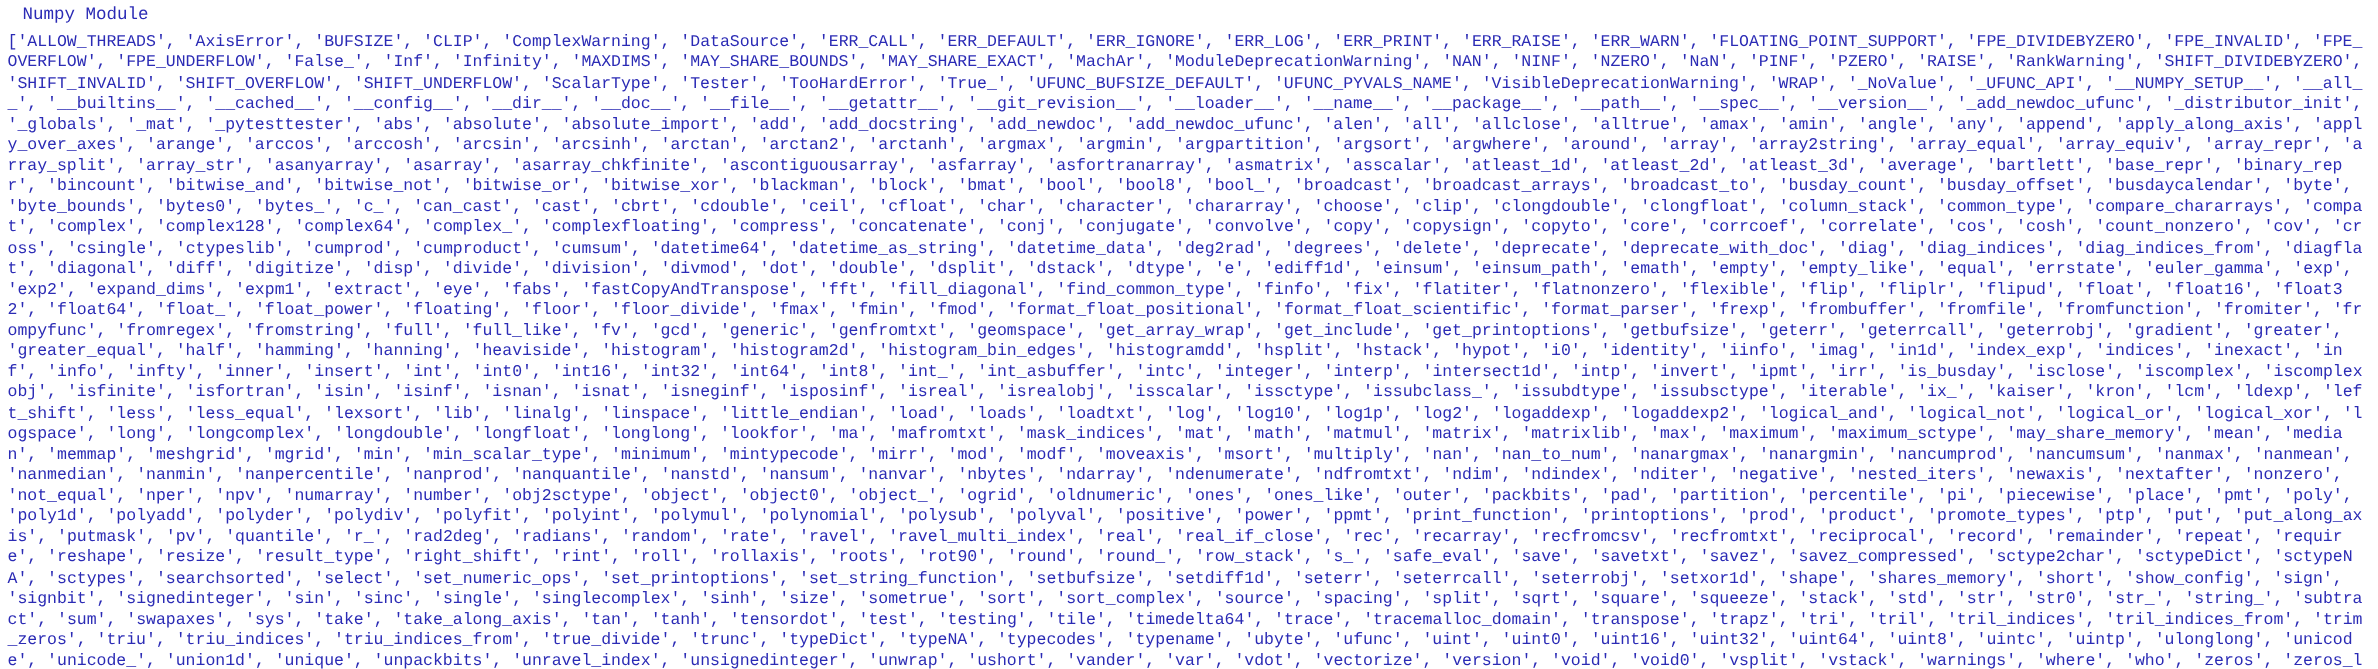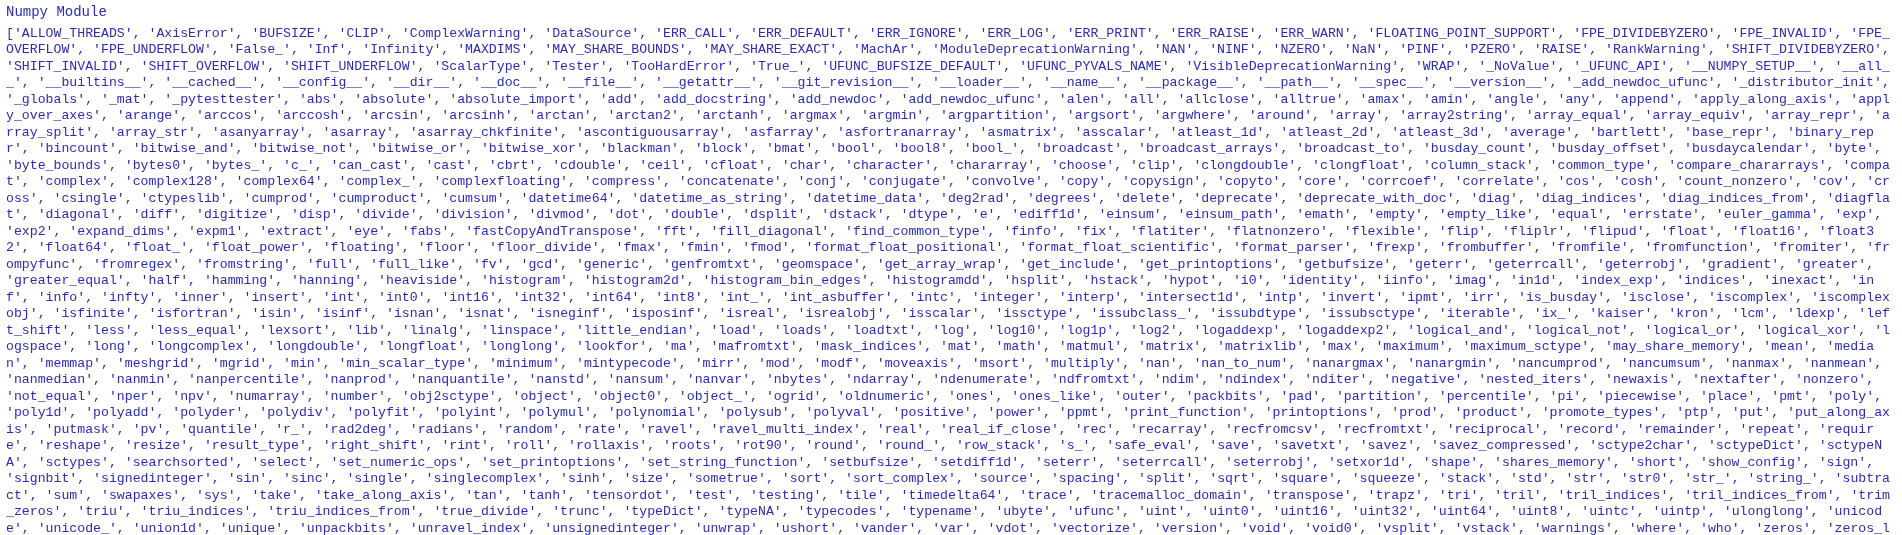--- a/index.html
+++ b/index.html
@@ -1,18 +1,18 @@
 <!DOCTYPE html>
 <html><head>
 <meta charset="utf-8">
 <style>
   * { margin: 0; padding: 0; box-sizing: border-box; }
   html, body { width: 1902px; background: #fff; font-family: "Consolas", "Courier New", monospace; font-size: 13.2px; line-height: 1.25; color: #2b2bb5; }
   body { padding: 4px 6px 10px 6px; }
-  .heading { font-size: 14px; margin-bottom: 4px; }
+  .heading { font-size: 14px; margin-bottom: 4px; margin-left: 12px; }
   .dir-list { font-size: 13.2px; word-break: break-all; white-space: normal; }
   .q { color: #2b2bb5; }
   .att { color: #2b2bb5; }
   .sep { color: #2b2bb5; }
 </style>
 </head>
 <body>
 
 <div class="heading">Numpy Module</div>
 <div class="dir-list" id="dir-list"><span class="sep">[</span><span class="q">'</span><span class="att">ALLOW_THREADS</span><span class="q">'</span><span class="sep">, </span><span class="q">'</span><span class="att">AxisError</span><span class="q">'</span><span class="sep">, </span><span class="q">'</span><span class="att">BUFSIZE</span><span class="q">'</span><span class="sep">, </span><span class="q">'</span><span class="att">CLIP</span><span class="q">'</span><span class="sep">, </span><span class="q">'</span><span class="att">ComplexWarning</span><span class="q">'</span><span class="sep">, </span><span class="q">'</span><span class="att">DataSource</span><span class="q">'</span><span class="sep">, </span><span class="q">'</span><span class="att">ERR_CALL</span><span class="q">'</span><span class="sep">, </span><span class="q">'</span><span class="att">ERR_DEFAULT</span><span class="q">'</span><span class="sep">, </span><span class="q">'</span><span class="att">ERR_IGNORE</span><span class="q">'</span><span class="sep">, </span><span class="q">'</span><span class="att">ERR_LOG</span><span class="q">'</span><span class="sep">, </span><span class="q">'</span><span class="att">ERR_PRINT</span><span class="q">'</span><span class="sep">, </span><span class="q">'</span><span class="att">ERR_RAISE</span><span class="q">'</span><span class="sep">, </span><span class="q">'</span><span class="att">ERR_WARN</span><span class="q">'</span><span class="sep">, </span><span class="q">'</span><span class="att">FLOATING_POINT_SUPPORT</span><span class="q">'</span><span class="sep">, </span><span class="q">'</span><span class="att">FPE_DIVIDEBYZERO</span><span class="q">'</span><span class="sep">, </span><span class="q">'</span><span class="att">FPE_INVALID</span><span class="q">'</span><span class="sep">, </span><span class="q">'</span><span class="att">FPE_OVERFLOW</span><span class="q">'</span><span class="sep">, </span><span class="q">'</span><span class="att">FPE_UNDERFLOW</span><span class="q">'</span><span class="sep">, </span><span class="q">'</span><span class="att">False_</span><span class="q">'</span><span class="sep">, </span><span class="q">'</span><span class="att">Inf</span><span class="q">'</span><span class="sep">, </span><span class="q">'</span><span class="att">Infinity</span><span class="q">'</span><span class="sep">, </span><span class="q">'</span><span class="att">MAXDIMS</span><span class="q">'</span><span class="sep">, </span><span class="q">'</span><span class="att">MAY_SHARE_BOUNDS</span><span class="q">'</span><span class="sep">, </span><span class="q">'</span><span class="att">MAY_SHARE_EXACT</span><span class="q">'</span><span class="sep">, </span><span class="q">'</span><span class="att">MachAr</span><span class="q">'</span><span class="sep">, </span><span class="q">'</span><span class="att">ModuleDeprecationWarning</span><span class="q">'</span><span class="sep">, </span><span class="q">'</span><span class="att">NAN</span><span class="q">'</span><span class="sep">, </span><span class="q">'</span><span class="att">NINF</span><span class="q">'</span><span class="sep">, </span><span class="q">'</span><span class="att">NZERO</span><span class="q">'</span><span class="sep">, </span><span class="q">'</span><span class="att">NaN</span><span class="q">'</span><span class="sep">, </span><span class="q">'</span><span class="att">PINF</span><span class="q">'</span><span class="sep">, </span><span class="q">'</span><span class="att">PZERO</span><span class="q">'</span><span class="sep">, </span><span class="q">'</span><span class="att">RAISE</span><span class="q">'</span><span class="sep">, </span><span class="q">'</span><span class="att">RankWarning</span><span class="q">'</span><span class="sep">, </span><span class="q">'</span><span class="att">SHIFT_DIVIDEBYZERO</span><span class="q">'</span><span class="sep">, </span><span class="q">'</span><span class="att">SHIFT_INVALID</span><span class="q">'</span><span class="sep">, </span><span class="q">'</span><span class="att">SHIFT_OVERFLOW</span><span class="q">'</span><span class="sep">, </span><span class="q">'</span><span class="att">SHIFT_UNDERFLOW</span><span class="q">'</span><span class="sep">, </span><span class="q">'</span><span class="att">ScalarType</span><span class="q">'</span><span class="sep">, </span><span class="q">'</span><span class="att">Tester</span><span class="q">'</span><span class="sep">, </span><span class="q">'</span><span class="att">TooHardError</span><span class="q">'</span><span class="sep">, </span><span class="q">'</span><span class="att">True_</span><span class="q">'</span><span class="sep">, </span><span class="q">'</span><span class="att">UFUNC_BUFSIZE_DEFAULT</span><span class="q">'</span><span class="sep">, </span><span class="q">'</span><span class="att">UFUNC_PYVALS_NAME</span><span class="q">'</span><span class="sep">, </span><span class="q">'</span><span class="att">VisibleDeprecationWarning</span><span class="q">'</span><span class="sep">, </span><span class="q">'</span><span class="att">WRAP</span><span class="q">'</span><span class="sep">, </span><span class="q">'</span><span class="att">_NoValue</span><span class="q">'</span><span class="sep">, </span><span class="q">'</span><span class="att">_UFUNC_API</span><span class="q">'</span><span class="sep">, </span><span class="q">'</span><span class="att">__NUMPY_SETUP__</span><span class="q">'</span><span class="sep">, </span><span class="q">'</span><span class="att">__all__</span><span class="q">'</span><span class="sep">, </span><span class="q">'</span><span class="att">__builtins__</span><span class="q">'</span><span class="sep">, </span><span class="q">'</span><span class="att">__cached__</span><span class="q">'</span><span class="sep">, </span><span class="q">'</span><span class="att">__config__</span><span class="q">'</span><span class="sep">, </span><span class="q">'</span><span class="att">__dir__</span><span class="q">'</span><span class="sep">, </span><span class="q">'</span><span class="att">__doc__</span><span class="q">'</span><span class="sep">, </span><span class="q">'</span><span class="att">__file__</span><span class="q">'</span><span class="sep">, </span><span class="q">'</span><span class="att">__getattr__</span><span class="q">'</span><span class="sep">, </span><span class="q">'</span><span class="att">__git_revision__</span><span class="q">'</span><span class="sep">, </span><span class="q">'</span><span class="att">__loader__</span><span class="q">'</span><span class="sep">, </span><span class="q">'</span><span class="att">__name__</span><span class="q">'</span><span class="sep">, </span><span class="q">'</span><span class="att">__package__</span><span class="q">'</span><span class="sep">, </span><span class="q">'</span><span class="att">__path__</span><span class="q">'</span><span class="sep">, </span><span class="q">'</span><span class="att">__spec__</span><span class="q">'</span><span class="sep">, </span><span class="q">'</span><span class="att">__version__</span><span class="q">'</span><span class="sep">, </span><span class="q">'</span><span class="att">_add_newdoc_ufunc</span><span class="q">'</span><span class="sep">, </span><span class="q">'</span><span class="att">_distributor_init</span><span class="q">'</span><span class="sep">, </span><span class="q">'</span><span class="att">_globals</span><span class="q">'</span><span class="sep">, </span><span class="q">'</span><span class="att">_mat</span><span class="q">'</span><span class="sep">, </span><span class="q">'</span><span class="att">_pytesttester</span><span class="q">'</span><span class="sep">, </span><span class="q">'</span><span class="att">abs</span><span class="q">'</span><span class="sep">, </span><span class="q">'</span><span class="att">absolute</span><span class="q">'</span><span class="sep">, </span><span class="q">'</span><span class="att">absolute_import</span><span class="q">'</span><span class="sep">, </span><span class="q">'</span><span class="att">add</span><span class="q">'</span><span class="sep">, </span><span class="q">'</span><span class="att">add_docstring</span><span class="q">'</span><span class="sep">, </span><span class="q">'</span><span class="att">add_newdoc</span><span class="q">'</span><span class="sep">, </span><span class="q">'</span><span class="att">add_newdoc_ufunc</span><span class="q">'</span><span class="sep">, </span><span class="q">'</span><span class="att">alen</span><span class="q">'</span><span class="sep">, </span><span class="q">'</span><span class="att">all</span><span class="q">'</span><span class="sep">, </span><span class="q">'</span><span class="att">allclose</span><span class="q">'</span><span class="sep">, </span><span class="q">'</span><span class="att">alltrue</span><span class="q">'</span><span class="sep">, </span><span class="q">'</span><span class="att">amax</span><span class="q">'</span><span class="sep">, </span><span class="q">'</span><span class="att">amin</span><span class="q">'</span><span class="sep">, </span><span class="q">'</span><span class="att">angle</span><span class="q">'</span><span class="sep">, </span><span class="q">'</span><span class="att">any</span><span class="q">'</span><span class="sep">, </span><span class="q">'</span><span class="att">append</span><span class="q">'</span><span class="sep">, </span><span class="q">'</span><span class="att">apply_along_axis</span><span class="q">'</span><span class="sep">, </span><span class="q">'</span><span class="att">apply_over_axes</span><span class="q">'</span><span class="sep">, </span><span class="q">'</span><span class="att">arange</span><span class="q">'</span><span class="sep">, </span><span class="q">'</span><span class="att">arccos</span><span class="q">'</span><span class="sep">, </span><span class="q">'</span><span class="att">arccosh</span><span class="q">'</span><span class="sep">, </span><span class="q">'</span><span class="att">arcsin</span><span class="q">'</span><span class="sep">, </span><span class="q">'</span><span class="att">arcsinh</span><span class="q">'</span><span class="sep">, </span><span class="q">'</span><span class="att">arctan</span><span class="q">'</span><span class="sep">, </span><span class="q">'</span><span class="att">arctan2</span><span class="q">'</span><span class="sep">, </span><span class="q">'</span><span class="att">arctanh</span><span class="q">'</span><span class="sep">, </span><span class="q">'</span><span class="att">argmax</span><span class="q">'</span><span class="sep">, </span><span class="q">'</span><span class="att">argmin</span><span class="q">'</span><span class="sep">, </span><span class="q">'</span><span class="att">argpartition</span><span class="q">'</span><span class="sep">, </span><span class="q">'</span><span class="att">argsort</span><span class="q">'</span><span class="sep">, </span><span class="q">'</span><span class="att">argwhere</span><span class="q">'</span><span class="sep">, </span><span class="q">'</span><span class="att">around</span><span class="q">'</span><span class="sep">, </span><span class="q">'</span><span class="att">array</span><span class="q">'</span><span class="sep">, </span><span class="q">'</span><span class="att">array2string</span><span class="q">'</span><span class="sep">, </span><span class="q">'</span><span class="att">array_equal</span><span class="q">'</span><span class="sep">, </span><span class="q">'</span><span class="att">array_equiv</span><span class="q">'</span><span class="sep">, </span><span class="q">'</span><span class="att">array_repr</span><span class="q">'</span><span class="sep">, </span><span class="q">'</span><span class="att">array_split</span><span class="q">'</span><span class="sep">, </span><span class="q">'</span><span class="att">array_str</span><span class="q">'</span><span class="sep">, </span><span class="q">'</span><span class="att">asanyarray</span><span class="q">'</span><span class="sep">, </span><span class="q">'</span><span class="att">asarray</span><span class="q">'</span><span class="sep">, </span><span class="q">'</span><span class="att">asarray_chkfinite</span><span class="q">'</span><span class="sep">, </span><span class="q">'</span><span class="att">ascontiguousarray</span><span class="q">'</span><span class="sep">, </span><span class="q">'</span><span class="att">asfarray</span><span class="q">'</span><span class="sep">, </span><span class="q">'</span><span class="att">asfortranarray</span><span class="q">'</span><span class="sep">, </span><span class="q">'</span><span class="att">asmatrix</span><span class="q">'</span><span class="sep">, </span><span class="q">'</span><span class="att">asscalar</span><span class="q">'</span><span class="sep">, </span><span class="q">'</span><span class="att">atleast_1d</span><span class="q">'</span><span class="sep">, </span><span class="q">'</span><span class="att">atleast_2d</span><span class="q">'</span><span class="sep">, </span><span class="q">'</span><span class="att">atleast_3d</span><span class="q">'</span><span class="sep">, </span><span class="q">'</span><span class="att">average</span><span class="q">'</span><span class="sep">, </span><span class="q">'</span><span class="att">bartlett</span><span class="q">'</span><span class="sep">, </span><span class="q">'</span><span class="att">base_repr</span><span class="q">'</span><span class="sep">, </span><span class="q">'</span><span class="att">binary_repr</span><span class="q">'</span><span class="sep">, </span><span class="q">'</span><span class="att">bincount</span><span class="q">'</span><span class="sep">, </span><span class="q">'</span><span class="att">bitwise_and</span><span class="q">'</span><span class="sep">, </span><span class="q">'</span><span class="att">bitwise_not</span><span class="q">'</span><span class="sep">, </span><span class="q">'</span><span class="att">bitwise_or</span><span class="q">'</span><span class="sep">, </span><span class="q">'</span><span class="att">bitwise_xor</span><span class="q">'</span><span class="sep">, </span><span class="q">'</span><span class="att">blackman</span><span class="q">'</span><span class="sep">, </span><span class="q">'</span><span class="att">block</span><span class="q">'</span><span class="sep">, </span><span class="q">'</span><span class="att">bmat</span><span class="q">'</span><span class="sep">, </span><span class="q">'</span><span class="att">bool</span><span class="q">'</span><span class="sep">, </span><span class="q">'</span><span class="att">bool8</span><span class="q">'</span><span class="sep">, </span><span class="q">'</span><span class="att">bool_</span><span class="q">'</span><span class="sep">, </span><span class="q">'</span><span class="att">broadcast</span><span class="q">'</span><span class="sep">, </span><span class="q">'</span><span class="att">broadcast_arrays</span><span class="q">'</span><span class="sep">, </span><span class="q">'</span><span class="att">broadcast_to</span><span class="q">'</span><span class="sep">, </span><span class="q">'</span><span class="att">busday_count</span><span class="q">'</span><span class="sep">, </span><span class="q">'</span><span class="att">busday_offset</span><span class="q">'</span><span class="sep">, </span><span class="q">'</span><span class="att">busdaycalendar</span><span class="q">'</span><span class="sep">, </span><span class="q">'</span><span class="att">byte</span><span class="q">'</span><span class="sep">, </span><span class="q">'</span><span class="att">byte_bounds</span><span class="q">'</span><span class="sep">, </span><span class="q">'</span><span class="att">bytes0</span><span class="q">'</span><span class="sep">, </span><span class="q">'</span><span class="att">bytes_</span><span class="q">'</span><span class="sep">, </span><span class="q">'</span><span class="att">c_</span><span class="q">'</span><span class="sep">, </span><span class="q">'</span><span class="att">can_cast</span><span class="q">'</span><span class="sep">, </span><span class="q">'</span><span class="att">cast</span><span class="q">'</span><span class="sep">, </span><span class="q">'</span><span class="att">cbrt</span><span class="q">'</span><span class="sep">, </span><span class="q">'</span><span class="att">cdouble</span><span class="q">'</span><span class="sep">, </span><span class="q">'</span><span class="att">ceil</span><span class="q">'</span><span class="sep">, </span><span class="q">'</span><span class="att">cfloat</span><span class="q">'</span><span class="sep">, </span><span class="q">'</span><span class="att">char</span><span class="q">'</span><span class="sep">, </span><span class="q">'</span><span class="att">character</span><span class="q">'</span><span class="sep">, </span><span class="q">'</span><span class="att">chararray</span><span class="q">'</span><span class="sep">, </span><span class="q">'</span><span class="att">choose</span><span class="q">'</span><span class="sep">, </span><span class="q">'</span><span class="att">clip</span><span class="q">'</span><span class="sep">, </span><span class="q">'</span><span class="att">clongdouble</span><span class="q">'</span><span class="sep">, </span><span class="q">'</span><span class="att">clongfloat</span><span class="q">'</span><span class="sep">, </span><span class="q">'</span><span class="att">column_stack</span><span class="q">'</span><span class="sep">, </span><span class="q">'</span><span class="att">common_type</span><span class="q">'</span><span class="sep">, </span><span class="q">'</span><span class="att">compare_chararrays</span><span class="q">'</span><span class="sep">, </span><span class="q">'</span><span class="att">compat</span><span class="q">'</span><span class="sep">, </span><span class="q">'</span><span class="att">complex</span><span class="q">'</span><span class="sep">, </span><span class="q">'</span><span class="att">complex128</span><span class="q">'</span><span class="sep">, </span><span class="q">'</span><span class="att">complex64</span><span class="q">'</span><span class="sep">, </span><span class="q">'</span><span class="att">complex_</span><span class="q">'</span><span class="sep">, </span><span class="q">'</span><span class="att">complexfloating</span><span class="q">'</span><span class="sep">, </span><span class="q">'</span><span class="att">compress</span><span class="q">'</span><span class="sep">, </span><span class="q">'</span><span class="att">concatenate</span><span class="q">'</span><span class="sep">, </span><span class="q">'</span><span class="att">conj</span><span class="q">'</span><span class="sep">, </span><span class="q">'</span><span class="att">conjugate</span><span class="q">'</span><span class="sep">, </span><span class="q">'</span><span class="att">convolve</span><span class="q">'</span><span class="sep">, </span><span class="q">'</span><span class="att">copy</span><span class="q">'</span><span class="sep">, </span><span class="q">'</span><span class="att">copysign</span><span class="q">'</span><span class="sep">, </span><span class="q">'</span><span class="att">copyto</span><span class="q">'</span><span class="sep">, </span><span class="q">'</span><span class="att">core</span><span class="q">'</span><span class="sep">, </span><span class="q">'</span><span class="att">corrcoef</span><span class="q">'</span><span class="sep">, </span><span class="q">'</span><span class="att">correlate</span><span class="q">'</span><span class="sep">, </span><span class="q">'</span><span class="att">cos</span><span class="q">'</span><span class="sep">, </span><span class="q">'</span><span class="att">cosh</span><span class="q">'</span><span class="sep">, </span><span class="q">'</span><span class="att">count_nonzero</span><span class="q">'</span><span class="sep">, </span><span class="q">'</span><span class="att">cov</span><span class="q">'</span><span class="sep">, </span><span class="q">'</span><span class="att">cross</span><span class="q">'</span><span class="sep">, </span><span class="q">'</span><span class="att">csingle</span><span class="q">'</span><span class="sep">, </span><span class="q">'</span><span class="att">ctypeslib</span><span class="q">'</span><span class="sep">, </span><span class="q">'</span><span class="att">cumprod</span><span class="q">'</span><span class="sep">, </span><span class="q">'</span><span class="att">cumproduct</span><span class="q">'</span><span class="sep">, </span><span class="q">'</span><span class="att">cumsum</span><span class="q">'</span><span class="sep">, </span><span class="q">'</span><span class="att">datetime64</span><span class="q">'</span><span class="sep">, </span><span class="q">'</span><span class="att">datetime_as_string</span><span class="q">'</span><span class="sep">, </span><span class="q">'</span><span class="att">datetime_data</span><span class="q">'</span><span class="sep">, </span><span class="q">'</span><span class="att">deg2rad</span><span class="q">'</span><span class="sep">, </span><span class="q">'</span><span class="att">degrees</span><span class="q">'</span><span class="sep">, </span><span class="q">'</span><span class="att">delete</span><span class="q">'</span><span class="sep">, </span><span class="q">'</span><span class="att">deprecate</span><span class="q">'</span><span class="sep">, </span><span class="q">'</span><span class="att">deprecate_with_doc</span><span class="q">'</span><span class="sep">, </span><span class="q">'</span><span class="att">diag</span><span class="q">'</span><span class="sep">, </span><span class="q">'</span><span class="att">diag_indices</span><span class="q">'</span><span class="sep">, </span><span class="q">'</span><span class="att">diag_indices_from</span><span class="q">'</span><span class="sep">, </span><span class="q">'</span><span class="att">diagflat</span><span class="q">'</span><span class="sep">, </span><span class="q">'</span><span class="att">diagonal</span><span class="q">'</span><span class="sep">, </span><span class="q">'</span><span class="att">diff</span><span class="q">'</span><span class="sep">, </span><span class="q">'</span><span class="att">digitize</span><span class="q">'</span><span class="sep">, </span><span class="q">'</span><span class="att">disp</span><span class="q">'</span><span class="sep">, </span><span class="q">'</span><span class="att">divide</span><span class="q">'</span><span class="sep">, </span><span class="q">'</span><span class="att">division</span><span class="q">'</span><span class="sep">, </span><span class="q">'</span><span class="att">divmod</span><span class="q">'</span><span class="sep">, </span><span class="q">'</span><span class="att">dot</span><span class="q">'</span><span class="sep">, </span><span class="q">'</span><span class="att">double</span><span class="q">'</span><span class="sep">, </span><span class="q">'</span><span class="att">dsplit</span><span class="q">'</span><span class="sep">, </span><span class="q">'</span><span class="att">dstack</span><span class="q">'</span><span class="sep">, </span><span class="q">'</span><span class="att">dtype</span><span class="q">'</span><span class="sep">, </span><span class="q">'</span><span class="att">e</span><span class="q">'</span><span class="sep">, </span><span class="q">'</span><span class="att">ediff1d</span><span class="q">'</span><span class="sep">, </span><span class="q">'</span><span class="att">einsum</span><span class="q">'</span><span class="sep">, </span><span class="q">'</span><span class="att">einsum_path</span><span class="q">'</span><span class="sep">, </span><span class="q">'</span><span class="att">emath</span><span class="q">'</span><span class="sep">, </span><span class="q">'</span><span class="att">empty</span><span class="q">'</span><span class="sep">, </span><span class="q">'</span><span class="att">empty_like</span><span class="q">'</span><span class="sep">, </span><span class="q">'</span><span class="att">equal</span><span class="q">'</span><span class="sep">, </span><span class="q">'</span><span class="att">errstate</span><span class="q">'</span><span class="sep">, </span><span class="q">'</span><span class="att">euler_gamma</span><span class="q">'</span><span class="sep">, </span><span class="q">'</span><span class="att">exp</span><span class="q">'</span><span class="sep">, </span><span class="q">'</span><span class="att">exp2</span><span class="q">'</span><span class="sep">, </span><span class="q">'</span><span class="att">expand_dims</span><span class="q">'</span><span class="sep">, </span><span class="q">'</span><span class="att">expm1</span><span class="q">'</span><span class="sep">, </span><span class="q">'</span><span class="att">extract</span><span class="q">'</span><span class="sep">, </span><span class="q">'</span><span class="att">eye</span><span class="q">'</span><span class="sep">, </span><span class="q">'</span><span class="att">fabs</span><span class="q">'</span><span class="sep">, </span><span class="q">'</span><span class="att">fastCopyAndTranspose</span><span class="q">'</span><span class="sep">, </span><span class="q">'</span><span class="att">fft</span><span class="q">'</span><span class="sep">, </span><span class="q">'</span><span class="att">fill_diagonal</span><span class="q">'</span><span class="sep">, </span><span class="q">'</span><span class="att">find_common_type</span><span class="q">'</span><span class="sep">, </span><span class="q">'</span><span class="att">finfo</span><span class="q">'</span><span class="sep">, </span><span class="q">'</span><span class="att">fix</span><span class="q">'</span><span class="sep">, </span><span class="q">'</span><span class="att">flatiter</span><span class="q">'</span><span class="sep">, </span><span class="q">'</span><span class="att">flatnonzero</span><span class="q">'</span><span class="sep">, </span><span class="q">'</span><span class="att">flexible</span><span class="q">'</span><span class="sep">, </span><span class="q">'</span><span class="att">flip</span><span class="q">'</span><span class="sep">, </span><span class="q">'</span><span class="att">fliplr</span><span class="q">'</span><span class="sep">, </span><span class="q">'</span><span class="att">flipud</span><span class="q">'</span><span class="sep">, </span><span class="q">'</span><span class="att">float</span><span class="q">'</span><span class="sep">, </span><span class="q">'</span><span class="att">float16</span><span class="q">'</span><span class="sep">, </span><span class="q">'</span><span class="att">float32</span><span class="q">'</span><span class="sep">, </span><span class="q">'</span><span class="att">float64</span><span class="q">'</span><span class="sep">, </span><span class="q">'</span><span class="att">float_</span><span class="q">'</span><span class="sep">, </span><span class="q">'</span><span class="att">float_power</span><span class="q">'</span><span class="sep">, </span><span class="q">'</span><span class="att">floating</span><span class="q">'</span><span class="sep">, </span><span class="q">'</span><span class="att">floor</span><span class="q">'</span><span class="sep">, </span><span class="q">'</span><span class="att">floor_divide</span><span class="q">'</span><span class="sep">, </span><span class="q">'</span><span class="att">fmax</span><span class="q">'</span><span class="sep">, </span><span class="q">'</span><span class="att">fmin</span><span class="q">'</span><span class="sep">, </span><span class="q">'</span><span class="att">fmod</span><span class="q">'</span><span class="sep">, </span><span class="q">'</span><span class="att">format_float_positional</span><span class="q">'</span><span class="sep">, </span><span class="q">'</span><span class="att">format_float_scientific</span><span class="q">'</span><span class="sep">, </span><span class="q">'</span><span class="att">format_parser</span><span class="q">'</span><span class="sep">, </span><span class="q">'</span><span class="att">frexp</span><span class="q">'</span><span class="sep">, </span><span class="q">'</span><span class="att">frombuffer</span><span class="q">'</span><span class="sep">, </span><span class="q">'</span><span class="att">fromfile</span><span class="q">'</span><span class="sep">, </span><span class="q">'</span><span class="att">fromfunction</span><span class="q">'</span><span class="sep">, </span><span class="q">'</span><span class="att">fromiter</span><span class="q">'</span><span class="sep">, </span><span class="q">'</span><span class="att">frompyfunc</span><span class="q">'</span><span class="sep">, </span><span class="q">'</span><span class="att">fromregex</span><span class="q">'</span><span class="sep">, </span><span class="q">'</span><span class="att">fromstring</span><span class="q">'</span><span class="sep">, </span><span class="q">'</span><span class="att">full</span><span class="q">'</span><span class="sep">, </span><span class="q">'</span><span class="att">full_like</span><span class="q">'</span><span class="sep">, </span><span class="q">'</span><span class="att">fv</span><span class="q">'</span><span class="sep">, </span><span class="q">'</span><span class="att">gcd</span><span class="q">'</span><span class="sep">, </span><span class="q">'</span><span class="att">generic</span><span class="q">'</span><span class="sep">, </span><span class="q">'</span><span class="att">genfromtxt</span><span class="q">'</span><span class="sep">, </span><span class="q">'</span><span class="att">geomspace</span><span class="q">'</span><span class="sep">, </span><span class="q">'</span><span class="att">get_array_wrap</span><span class="q">'</span><span class="sep">, </span><span class="q">'</span><span class="att">get_include</span><span class="q">'</span><span class="sep">, </span><span class="q">'</span><span class="att">get_printoptions</span><span class="q">'</span><span class="sep">, </span><span class="q">'</span><span class="att">getbufsize</span><span class="q">'</span><span class="sep">, </span><span class="q">'</span><span class="att">geterr</span><span class="q">'</span><span class="sep">, </span><span class="q">'</span><span class="att">geterrcall</span><span class="q">'</span><span class="sep">, </span><span class="q">'</span><span class="att">geterrobj</span><span class="q">'</span><span class="sep">, </span><span class="q">'</span><span class="att">gradient</span><span class="q">'</span><span class="sep">, </span><span class="q">'</span><span class="att">greater</span><span class="q">'</span><span class="sep">, </span><span class="q">'</span><span class="att">greater_equal</span><span class="q">'</span><span class="sep">, </span><span class="q">'</span><span class="att">half</span><span class="q">'</span><span class="sep">, </span><span class="q">'</span><span class="att">hamming</span><span class="q">'</span><span class="sep">, </span><span class="q">'</span><span class="att">hanning</span><span class="q">'</span><span class="sep">, </span><span class="q">'</span><span class="att">heaviside</span><span class="q">'</span><span class="sep">, </span><span class="q">'</span><span class="att">histogram</span><span class="q">'</span><span class="sep">, </span><span class="q">'</span><span class="att">histogram2d</span><span class="q">'</span><span class="sep">, </span><span class="q">'</span><span class="att">histogram_bin_edges</span><span class="q">'</span><span class="sep">, </span><span class="q">'</span><span class="att">histogramdd</span><span class="q">'</span><span class="sep">, </span><span class="q">'</span><span class="att">hsplit</span><span class="q">'</span><span class="sep">, </span><span class="q">'</span><span class="att">hstack</span><span class="q">'</span><span class="sep">, </span><span class="q">'</span><span class="att">hypot</span><span class="q">'</span><span class="sep">, </span><span class="q">'</span><span class="att">i0</span><span class="q">'</span><span class="sep">, </span><span class="q">'</span><span class="att">identity</span><span class="q">'</span><span class="sep">, </span><span class="q">'</span><span class="att">iinfo</span><span class="q">'</span><span class="sep">, </span><span class="q">'</span><span class="att">imag</span><span class="q">'</span><span class="sep">, </span><span class="q">'</span><span class="att">in1d</span><span class="q">'</span><span class="sep">, </span><span class="q">'</span><span class="att">index_exp</span><span class="q">'</span><span class="sep">, </span><span class="q">'</span><span class="att">indices</span><span class="q">'</span><span class="sep">, </span><span class="q">'</span><span class="att">inexact</span><span class="q">'</span><span class="sep">, </span><span class="q">'</span><span class="att">inf</span><span class="q">'</span><span class="sep">, </span><span class="q">'</span><span class="att">info</span><span class="q">'</span><span class="sep">, </span><span class="q">'</span><span class="att">infty</span><span class="q">'</span><span class="sep">, </span><span class="q">'</span><span class="att">inner</span><span class="q">'</span><span class="sep">, </span><span class="q">'</span><span class="att">insert</span><span class="q">'</span><span class="sep">, </span><span class="q">'</span><span class="att">int</span><span class="q">'</span><span class="sep">, </span><span class="q">'</span><span class="att">int0</span><span class="q">'</span><span class="sep">, </span><span class="q">'</span><span class="att">int16</span><span class="q">'</span><span class="sep">, </span><span class="q">'</span><span class="att">int32</span><span class="q">'</span><span class="sep">, </span><span class="q">'</span><span class="att">int64</span><span class="q">'</span><span class="sep">, </span><span class="q">'</span><span class="att">int8</span><span class="q">'</span><span class="sep">, </span><span class="q">'</span><span class="att">int_</span><span class="q">'</span><span class="sep">, </span><span class="q">'</span><span class="att">int_asbuffer</span><span class="q">'</span><span class="sep">, </span><span class="q">'</span><span class="att">intc</span><span class="q">'</span><span class="sep">, </span><span class="q">'</span><span class="att">integer</span><span class="q">'</span><span class="sep">, </span><span class="q">'</span><span class="att">interp</span><span class="q">'</span><span class="sep">, </span><span class="q">'</span><span class="att">intersect1d</span><span class="q">'</span><span class="sep">, </span><span class="q">'</span><span class="att">intp</span><span class="q">'</span><span class="sep">, </span><span class="q">'</span><span class="att">invert</span><span class="q">'</span><span class="sep">, </span><span class="q">'</span><span class="att">ipmt</span><span class="q">'</span><span class="sep">, </span><span class="q">'</span><span class="att">irr</span><span class="q">'</span><span class="sep">, </span><span class="q">'</span><span class="att">is_busday</span><span class="q">'</span><span class="sep">, </span><span class="q">'</span><span class="att">isclose</span><span class="q">'</span><span class="sep">, </span><span class="q">'</span><span class="att">iscomplex</span><span class="q">'</span><span class="sep">, </span><span class="q">'</span><span class="att">iscomplexobj</span><span class="q">'</span><span class="sep">, </span><span class="q">'</span><span class="att">isfinite</span><span class="q">'</span><span class="sep">, </span><span class="q">'</span><span class="att">isfortran</span><span class="q">'</span><span class="sep">, </span><span class="q">'</span><span class="att">isin</span><span class="q">'</span><span class="sep">, </span><span class="q">'</span><span class="att">isinf</span><span class="q">'</span><span class="sep">, </span><span class="q">'</span><span class="att">isnan</span><span class="q">'</span><span class="sep">, </span><span class="q">'</span><span class="att">isnat</span><span class="q">'</span><span class="sep">, </span><span class="q">'</span><span class="att">isneginf</span><span class="q">'</span><span class="sep">, </span><span class="q">'</span><span class="att">isposinf</span><span class="q">'</span><span class="sep">, </span><span class="q">'</span><span class="att">isreal</span><span class="q">'</span><span class="sep">, </span><span class="q">'</span><span class="att">isrealobj</span><span class="q">'</span><span class="sep">, </span><span class="q">'</span><span class="att">isscalar</span><span class="q">'</span><span class="sep">, </span><span class="q">'</span><span class="att">issctype</span><span class="q">'</span><span class="sep">, </span><span class="q">'</span><span class="att">issubclass_</span><span class="q">'</span><span class="sep">, </span><span class="q">'</span><span class="att">issubdtype</span><span class="q">'</span><span class="sep">, </span><span class="q">'</span><span class="att">issubsctype</span><span class="q">'</span><span class="sep">, </span><span class="q">'</span><span class="att">iterable</span><span class="q">'</span><span class="sep">, </span><span class="q">'</span><span class="att">ix_</span><span class="q">'</span><span class="sep">, </span><span class="q">'</span><span class="att">kaiser</span><span class="q">'</span><span class="sep">, </span><span class="q">'</span><span class="att">kron</span><span class="q">'</span><span class="sep">, </span><span class="q">'</span><span class="att">lcm</span><span class="q">'</span><span class="sep">, </span><span class="q">'</span><span class="att">ldexp</span><span class="q">'</span><span class="sep">, </span><span class="q">'</span><span class="att">left_shift</span><span class="q">'</span><span class="sep">, </span><span class="q">'</span><span class="att">less</span><span class="q">'</span><span class="sep">, </span><span class="q">'</span><span class="att">less_equal</span><span class="q">'</span><span class="sep">, </span><span class="q">'</span><span class="att">lexsort</span><span class="q">'</span><span class="sep">, </span><span class="q">'</span><span class="att">lib</span><span class="q">'</span><span class="sep">, </span><span class="q">'</span><span class="att">linalg</span><span class="q">'</span><span class="sep">, </span><span class="q">'</span><span class="att">linspace</span><span class="q">'</span><span class="sep">, </span><span class="q">'</span><span class="att">little_endian</span><span class="q">'</span><span class="sep">, </span><span class="q">'</span><span class="att">load</span><span class="q">'</span><span class="sep">, </span><span class="q">'</span><span class="att">loads</span><span class="q">'</span><span class="sep">, </span><span class="q">'</span><span class="att">loadtxt</span><span class="q">'</span><span class="sep">, </span><span class="q">'</span><span class="att">log</span><span class="q">'</span><span class="sep">, </span><span class="q">'</span><span class="att">log10</span><span class="q">'</span><span class="sep">, </span><span class="q">'</span><span class="att">log1p</span><span class="q">'</span><span class="sep">, </span><span class="q">'</span><span class="att">log2</span><span class="q">'</span><span class="sep">, </span><span class="q">'</span><span class="att">logaddexp</span><span class="q">'</span><span class="sep">, </span><span class="q">'</span><span class="att">logaddexp2</span><span class="q">'</span><span class="sep">, </span><span class="q">'</span><span class="att">logical_and</span><span class="q">'</span><span class="sep">, </span><span class="q">'</span><span class="att">logical_not</span><span class="q">'</span><span class="sep">, </span><span class="q">'</span><span class="att">logical_or</span><span class="q">'</span><span class="sep">, </span><span class="q">'</span><span class="att">logical_xor</span><span class="q">'</span><span class="sep">, </span><span class="q">'</span><span class="att">logspace</span><span class="q">'</span><span class="sep">, </span><span class="q">'</span><span class="att">long</span><span class="q">'</span><span class="sep">, </span><span class="q">'</span><span class="att">longcomplex</span><span class="q">'</span><span class="sep">, </span><span class="q">'</span><span class="att">longdouble</span><span class="q">'</span><span class="sep">, </span><span class="q">'</span><span class="att">longfloat</span><span class="q">'</span><span class="sep">, </span><span class="q">'</span><span class="att">longlong</span><span class="q">'</span><span class="sep">, </span><span class="q">'</span><span class="att">lookfor</span><span class="q">'</span><span class="sep">, </span><span class="q">'</span><span class="att">ma</span><span class="q">'</span><span class="sep">, </span><span class="q">'</span><span class="att">mafromtxt</span><span class="q">'</span><span class="sep">, </span><span class="q">'</span><span class="att">mask_indices</span><span class="q">'</span><span class="sep">, </span><span class="q">'</span><span class="att">mat</span><span class="q">'</span><span class="sep">, </span><span class="q">'</span><span class="att">math</span><span class="q">'</span><span class="sep">, </span><span class="q">'</span><span class="att">matmul</span><span class="q">'</span><span class="sep">, </span><span class="q">'</span><span class="att">matrix</span><span class="q">'</span><span class="sep">, </span><span class="q">'</span><span class="att">matrixlib</span><span class="q">'</span><span class="sep">, </span><span class="q">'</span><span class="att">max</span><span class="q">'</span><span class="sep">, </span><span class="q">'</span><span class="att">maximum</span><span class="q">'</span><span class="sep">, </span><span class="q">'</span><span class="att">maximum_sctype</span><span class="q">'</span><span class="sep">, </span><span class="q">'</span><span class="att">may_share_memory</span><span class="q">'</span><span class="sep">, </span><span class="q">'</span><span class="att">mean</span><span class="q">'</span><span class="sep">, </span><span class="q">'</span><span class="att">median</span><span class="q">'</span><span class="sep">, </span><span class="q">'</span><span class="att">memmap</span><span class="q">'</span><span class="sep">, </span><span class="q">'</span><span class="att">meshgrid</span><span class="q">'</span><span class="sep">, </span><span class="q">'</span><span class="att">mgrid</span><span class="q">'</span><span class="sep">, </span><span class="q">'</span><span class="att">min</span><span class="q">'</span><span class="sep">, </span><span class="q">'</span><span class="att">min_scalar_type</span><span class="q">'</span><span class="sep">, </span><span class="q">'</span><span class="att">minimum</span><span class="q">'</span><span class="sep">, </span><span class="q">'</span><span class="att">mintypecode</span><span class="q">'</span><span class="sep">, </span><span class="q">'</span><span class="att">mirr</span><span class="q">'</span><span class="sep">, </span><span class="q">'</span><span class="att">mod</span><span class="q">'</span><span class="sep">, </span><span class="q">'</span><span class="att">modf</span><span class="q">'</span><span class="sep">, </span><span class="q">'</span><span class="att">moveaxis</span><span class="q">'</span><span class="sep">, </span><span class="q">'</span><span class="att">msort</span><span class="q">'</span><span class="sep">, </span><span class="q">'</span><span class="att">multiply</span><span class="q">'</span><span class="sep">, </span><span class="q">'</span><span class="att">nan</span><span class="q">'</span><span class="sep">, </span><span class="q">'</span><span class="att">nan_to_num</span><span class="q">'</span><span class="sep">, </span><span class="q">'</span><span class="att">nanargmax</span><span class="q">'</span><span class="sep">, </span><span class="q">'</span><span class="att">nanargmin</span><span class="q">'</span><span class="sep">, </span><span class="q">'</span><span class="att">nancumprod</span><span class="q">'</span><span class="sep">, </span><span class="q">'</span><span class="att">nancumsum</span><span class="q">'</span><span class="sep">, </span><span class="q">'</span><span class="att">nanmax</span><span class="q">'</span><span class="sep">, </span><span class="q">'</span><span class="att">nanmean</span><span class="q">'</span><span class="sep">, </span><span class="q">'</span><span class="att">nanmedian</span><span class="q">'</span><span class="sep">, </span><span class="q">'</span><span class="att">nanmin</span><span class="q">'</span><span class="sep">, </span><span class="q">'</span><span class="att">nanpercentile</span><span class="q">'</span><span class="sep">, </span><span class="q">'</span><span class="att">nanprod</span><span class="q">'</span><span class="sep">, </span><span class="q">'</span><span class="att">nanquantile</span><span class="q">'</span><span class="sep">, </span><span class="q">'</span><span class="att">nanstd</span><span class="q">'</span><span class="sep">, </span><span class="q">'</span><span class="att">nansum</span><span class="q">'</span><span class="sep">, </span><span class="q">'</span><span class="att">nanvar</span><span class="q">'</span><span class="sep">, </span><span class="q">'</span><span class="att">nbytes</span><span class="q">'</span><span class="sep">, </span><span class="q">'</span><span class="att">ndarray</span><span class="q">'</span><span class="sep">, </span><span class="q">'</span><span class="att">ndenumerate</span><span class="q">'</span><span class="sep">, </span><span class="q">'</span><span class="att">ndfromtxt</span><span class="q">'</span><span class="sep">, </span><span class="q">'</span><span class="att">ndim</span><span class="q">'</span><span class="sep">, </span><span class="q">'</span><span class="att">ndindex</span><span class="q">'</span><span class="sep">, </span><span class="q">'</span><span class="att">nditer</span><span class="q">'</span><span class="sep">, </span><span class="q">'</span><span class="att">negative</span><span class="q">'</span><span class="sep">, </span><span class="q">'</span><span class="att">nested_iters</span><span class="q">'</span><span class="sep">, </span><span class="q">'</span><span class="att">newaxis</span><span class="q">'</span><span class="sep">, </span><span class="q">'</span><span class="att">nextafter</span><span class="q">'</span><span class="sep">, </span><span class="q">'</span><span class="att">nonzero</span><span class="q">'</span><span class="sep">, </span><span class="q">'</span><span class="att">not_equal</span><span class="q">'</span><span class="sep">, </span><span class="q">'</span><span class="att">nper</span><span class="q">'</span><span class="sep">, </span><span class="q">'</span><span class="att">npv</span><span class="q">'</span><span class="sep">, </span><span class="q">'</span><span class="att">numarray</span><span class="q">'</span><span class="sep">, </span><span class="q">'</span><span class="att">number</span><span class="q">'</span><span class="sep">, </span><span class="q">'</span><span class="att">obj2sctype</span><span class="q">'</span><span class="sep">, </span><span class="q">'</span><span class="att">object</span><span class="q">'</span><span class="sep">, </span><span class="q">'</span><span class="att">object0</span><span class="q">'</span><span class="sep">, </span><span class="q">'</span><span class="att">object_</span><span class="q">'</span><span class="sep">, </span><span class="q">'</span><span class="att">ogrid</span><span class="q">'</span><span class="sep">, </span><span class="q">'</span><span class="att">oldnumeric</span><span class="q">'</span><span class="sep">, </span><span class="q">'</span><span class="att">ones</span><span class="q">'</span><span class="sep">, </span><span class="q">'</span><span class="att">ones_like</span><span class="q">'</span><span class="sep">, </span><span class="q">'</span><span class="att">outer</span><span class="q">'</span><span class="sep">, </span><span class="q">'</span><span class="att">packbits</span><span class="q">'</span><span class="sep">, </span><span class="q">'</span><span class="att">pad</span><span class="q">'</span><span class="sep">, </span><span class="q">'</span><span class="att">partition</span><span class="q">'</span><span class="sep">, </span><span class="q">'</span><span class="att">percentile</span><span class="q">'</span><span class="sep">, </span><span class="q">'</span><span class="att">pi</span><span class="q">'</span><span class="sep">, </span><span class="q">'</span><span class="att">piecewise</span><span class="q">'</span><span class="sep">, </span><span class="q">'</span><span class="att">place</span><span class="q">'</span><span class="sep">, </span><span class="q">'</span><span class="att">pmt</span><span class="q">'</span><span class="sep">, </span><span class="q">'</span><span class="att">poly</span><span class="q">'</span><span class="sep">, </span><span class="q">'</span><span class="att">poly1d</span><span class="q">'</span><span class="sep">, </span><span class="q">'</span><span class="att">polyadd</span><span class="q">'</span><span class="sep">, </span><span class="q">'</span><span class="att">polyder</span><span class="q">'</span><span class="sep">, </span><span class="q">'</span><span class="att">polydiv</span><span class="q">'</span><span class="sep">, </span><span class="q">'</span><span class="att">polyfit</span><span class="q">'</span><span class="sep">, </span><span class="q">'</span><span class="att">polyint</span><span class="q">'</span><span class="sep">, </span><span class="q">'</span><span class="att">polymul</span><span class="q">'</span><span class="sep">, </span><span class="q">'</span><span class="att">polynomial</span><span class="q">'</span><span class="sep">, </span><span class="q">'</span><span class="att">polysub</span><span class="q">'</span><span class="sep">, </span><span class="q">'</span><span class="att">polyval</span><span class="q">'</span><span class="sep">, </span><span class="q">'</span><span class="att">positive</span><span class="q">'</span><span class="sep">, </span><span class="q">'</span><span class="att">power</span><span class="q">'</span><span class="sep">, </span><span class="q">'</span><span class="att">ppmt</span><span class="q">'</span><span class="sep">, </span><span class="q">'</span><span class="att">print_function</span><span class="q">'</span><span class="sep">, </span><span class="q">'</span><span class="att">printoptions</span><span class="q">'</span><span class="sep">, </span><span class="q">'</span><span class="att">prod</span><span class="q">'</span><span class="sep">, </span><span class="q">'</span><span class="att">product</span><span class="q">'</span><span class="sep">, </span><span class="q">'</span><span class="att">promote_types</span><span class="q">'</span><span class="sep">, </span><span class="q">'</span><span class="att">ptp</span><span class="q">'</span><span class="sep">, </span><span class="q">'</span><span class="att">put</span><span class="q">'</span><span class="sep">, </span><span class="q">'</span><span class="att">put_along_axis</span><span class="q">'</span><span class="sep">, </span><span class="q">'</span><span class="att">putmask</span><span class="q">'</span><span class="sep">, </span><span class="q">'</span><span class="att">pv</span><span class="q">'</span><span class="sep">, </span><span class="q">'</span><span class="att">quantile</span><span class="q">'</span><span class="sep">, </span><span class="q">'</span><span class="att">r_</span><span class="q">'</span><span class="sep">, </span><span class="q">'</span><span class="att">rad2deg</span><span class="q">'</span><span class="sep">, </span><span class="q">'</span><span class="att">radians</span><span class="q">'</span><span class="sep">, </span><span class="q">'</span><span class="att">random</span><span class="q">'</span><span class="sep">, </span><span class="q">'</span><span class="att">rate</span><span class="q">'</span><span class="sep">, </span><span class="q">'</span><span class="att">ravel</span><span class="q">'</span><span class="sep">, </span><span class="q">'</span><span class="att">ravel_multi_index</span><span class="q">'</span><span class="sep">, </span><span class="q">'</span><span class="att">real</span><span class="q">'</span><span class="sep">, </span><span class="q">'</span><span class="att">real_if_close</span><span class="q">'</span><span class="sep">, </span><span class="q">'</span><span class="att">rec</span><span class="q">'</span><span class="sep">, </span><span class="q">'</span><span class="att">recarray</span><span class="q">'</span><span class="sep">, </span><span class="q">'</span><span class="att">recfromcsv</span><span class="q">'</span><span class="sep">, </span><span class="q">'</span><span class="att">recfromtxt</span><span class="q">'</span><span class="sep">, </span><span class="q">'</span><span class="att">reciprocal</span><span class="q">'</span><span class="sep">, </span><span class="q">'</span><span class="att">record</span><span class="q">'</span><span class="sep">, </span><span class="q">'</span><span class="att">remainder</span><span class="q">'</span><span class="sep">, </span><span class="q">'</span><span class="att">repeat</span><span class="q">'</span><span class="sep">, </span><span class="q">'</span><span class="att">require</span><span class="q">'</span><span class="sep">, </span><span class="q">'</span><span class="att">reshape</span><span class="q">'</span><span class="sep">, </span><span class="q">'</span><span class="att">resize</span><span class="q">'</span><span class="sep">, </span><span class="q">'</span><span class="att">result_type</span><span class="q">'</span><span class="sep">, </span><span class="q">'</span><span class="att">right_shift</span><span class="q">'</span><span class="sep">, </span><span class="q">'</span><span class="att">rint</span><span class="q">'</span><span class="sep">, </span><span class="q">'</span><span class="att">roll</span><span class="q">'</span><span class="sep">, </span><span class="q">'</span><span class="att">rollaxis</span><span class="q">'</span><span class="sep">, </span><span class="q">'</span><span class="att">roots</span><span class="q">'</span><span class="sep">, </span><span class="q">'</span><span class="att">rot90</span><span class="q">'</span><span class="sep">, </span><span class="q">'</span><span class="att">round</span><span class="q">'</span><span class="sep">, </span><span class="q">'</span><span class="att">round_</span><span class="q">'</span><span class="sep">, </span><span class="q">'</span><span class="att">row_stack</span><span class="q">'</span><span class="sep">, </span><span class="q">'</span><span class="att">s_</span><span class="q">'</span><span class="sep">, </span><span class="q">'</span><span class="att">safe_eval</span><span class="q">'</span><span class="sep">, </span><span class="q">'</span><span class="att">save</span><span class="q">'</span><span class="sep">, </span><span class="q">'</span><span class="att">savetxt</span><span class="q">'</span><span class="sep">, </span><span class="q">'</span><span class="att">savez</span><span class="q">'</span><span class="sep">, </span><span class="q">'</span><span class="att">savez_compressed</span><span class="q">'</span><span class="sep">, </span><span class="q">'</span><span class="att">sctype2char</span><span class="q">'</span><span class="sep">, </span><span class="q">'</span><span class="att">sctypeDict</span><span class="q">'</span><span class="sep">, </span><span class="q">'</span><span class="att">sctypeNA</span><span class="q">'</span><span class="sep">, </span><span class="q">'</span><span class="att">sctypes</span><span class="q">'</span><span class="sep">, </span><span class="q">'</span><span class="att">searchsorted</span><span class="q">'</span><span class="sep">, </span><span class="q">'</span><span class="att">select</span><span class="q">'</span><span class="sep">, </span><span class="q">'</span><span class="att">set_numeric_ops</span><span class="q">'</span><span class="sep">, </span><span class="q">'</span><span class="att">set_printoptions</span><span class="q">'</span><span class="sep">, </span><span class="q">'</span><span class="att">set_string_function</span><span class="q">'</span><span class="sep">, </span><span class="q">'</span><span class="att">setbufsize</span><span class="q">'</span><span class="sep">, </span><span class="q">'</span><span class="att">setdiff1d</span><span class="q">'</span><span class="sep">, </span><span class="q">'</span><span class="att">seterr</span><span class="q">'</span><span class="sep">, </span><span class="q">'</span><span class="att">seterrcall</span><span class="q">'</span><span class="sep">, </span><span class="q">'</span><span class="att">seterrobj</span><span class="q">'</span><span class="sep">, </span><span class="q">'</span><span class="att">setxor1d</span><span class="q">'</span><span class="sep">, </span><span class="q">'</span><span class="att">shape</span><span class="q">'</span><span class="sep">, </span><span class="q">'</span><span class="att">shares_memory</span><span class="q">'</span><span class="sep">, </span><span class="q">'</span><span class="att">short</span><span class="q">'</span><span class="sep">, </span><span class="q">'</span><span class="att">show_config</span><span class="q">'</span><span class="sep">, </span><span class="q">'</span><span class="att">sign</span><span class="q">'</span><span class="sep">, </span><span class="q">'</span><span class="att">signbit</span><span class="q">'</span><span class="sep">, </span><span class="q">'</span><span class="att">signedinteger</span><span class="q">'</span><span class="sep">, </span><span class="q">'</span><span class="att">sin</span><span class="q">'</span><span class="sep">, </span><span class="q">'</span><span class="att">sinc</span><span class="q">'</span><span class="sep">, </span><span class="q">'</span><span class="att">single</span><span class="q">'</span><span class="sep">, </span><span class="q">'</span><span class="att">singlecomplex</span><span class="q">'</span><span class="sep">, </span><span class="q">'</span><span class="att">sinh</span><span class="q">'</span><span class="sep">, </span><span class="q">'</span><span class="att">size</span><span class="q">'</span><span class="sep">, </span><span class="q">'</span><span class="att">sometrue</span><span class="q">'</span><span class="sep">, </span><span class="q">'</span><span class="att">sort</span><span class="q">'</span><span class="sep">, </span><span class="q">'</span><span class="att">sort_complex</span><span class="q">'</span><span class="sep">, </span><span class="q">'</span><span class="att">source</span><span class="q">'</span><span class="sep">, </span><span class="q">'</span><span class="att">spacing</span><span class="q">'</span><span class="sep">, </span><span class="q">'</span><span class="att">split</span><span class="q">'</span><span class="sep">, </span><span class="q">'</span><span class="att">sqrt</span><span class="q">'</span><span class="sep">, </span><span class="q">'</span><span class="att">square</span><span class="q">'</span><span class="sep">, </span><span class="q">'</span><span class="att">squeeze</span><span class="q">'</span><span class="sep">, </span><span class="q">'</span><span class="att">stack</span><span class="q">'</span><span class="sep">, </span><span class="q">'</span><span class="att">std</span><span class="q">'</span><span class="sep">, </span><span class="q">'</span><span class="att">str</span><span class="q">'</span><span class="sep">, </span><span class="q">'</span><span class="att">str0</span><span class="q">'</span><span class="sep">, </span><span class="q">'</span><span class="att">str_</span><span class="q">'</span><span class="sep">, </span><span class="q">'</span><span class="att">string_</span><span class="q">'</span><span class="sep">, </span><span class="q">'</span><span class="att">subtract</span><span class="q">'</span><span class="sep">, </span><span class="q">'</span><span class="att">sum</span><span class="q">'</span><span class="sep">, </span><span class="q">'</span><span class="att">swapaxes</span><span class="q">'</span><span class="sep">, </span><span class="q">'</span><span class="att">sys</span><span class="q">'</span><span class="sep">, </span><span class="q">'</span><span class="att">take</span><span class="q">'</span><span class="sep">, </span><span class="q">'</span><span class="att">take_along_axis</span><span class="q">'</span><span class="sep">, </span><span class="q">'</span><span class="att">tan</span><span class="q">'</span><span class="sep">, </span><span class="q">'</span><span class="att">tanh</span><span class="q">'</span><span class="sep">, </span><span class="q">'</span><span class="att">tensordot</span><span class="q">'</span><span class="sep">, </span><span class="q">'</span><span class="att">test</span><span class="q">'</span><span class="sep">, </span><span class="q">'</span><span class="att">testing</span><span class="q">'</span><span class="sep">, </span><span class="q">'</span><span class="att">tile</span><span class="q">'</span><span class="sep">, </span><span class="q">'</span><span class="att">timedelta64</span><span class="q">'</span><span class="sep">, </span><span class="q">'</span><span class="att">trace</span><span class="q">'</span><span class="sep">, </span><span class="q">'</span><span class="att">tracemalloc_domain</span><span class="q">'</span><span class="sep">, </span><span class="q">'</span><span class="att">transpose</span><span class="q">'</span><span class="sep">, </span><span class="q">'</span><span class="att">trapz</span><span class="q">'</span><span class="sep">, </span><span class="q">'</span><span class="att">tri</span><span class="q">'</span><span class="sep">, </span><span class="q">'</span><span class="att">tril</span><span class="q">'</span><span class="sep">, </span><span class="q">'</span><span class="att">tril_indices</span><span class="q">'</span><span class="sep">, </span><span class="q">'</span><span class="att">tril_indices_from</span><span class="q">'</span><span class="sep">, </span><span class="q">'</span><span class="att">trim_zeros</span><span class="q">'</span><span class="sep">, </span><span class="q">'</span><span class="att">triu</span><span class="q">'</span><span class="sep">, </span><span class="q">'</span><span class="att">triu_indices</span><span class="q">'</span><span class="sep">, </span><span class="q">'</span><span class="att">triu_indices_from</span><span class="q">'</span><span class="sep">, </span><span class="q">'</span><span class="att">true_divide</span><span class="q">'</span><span class="sep">, </span><span class="q">'</span><span class="att">trunc</span><span class="q">'</span><span class="sep">, </span><span class="q">'</span><span class="att">typeDict</span><span class="q">'</span><span class="sep">, </span><span class="q">'</span><span class="att">typeNA</span><span class="q">'</span><span class="sep">, </span><span class="q">'</span><span class="att">typecodes</span><span class="q">'</span><span class="sep">, </span><span class="q">'</span><span class="att">typename</span><span class="q">'</span><span class="sep">, </span><span class="q">'</span><span class="att">ubyte</span><span class="q">'</span><span class="sep">, </span><span class="q">'</span><span class="att">ufunc</span><span class="q">'</span><span class="sep">, </span><span class="q">'</span><span class="att">uint</span><span class="q">'</span><span class="sep">, </span><span class="q">'</span><span class="att">uint0</span><span class="q">'</span><span class="sep">, </span><span class="q">'</span><span class="att">uint16</span><span class="q">'</span><span class="sep">, </span><span class="q">'</span><span class="att">uint32</span><span class="q">'</span><span class="sep">, </span><span class="q">'</span><span class="att">uint64</span><span class="q">'</span><span class="sep">, </span><span class="q">'</span><span class="att">uint8</span><span class="q">'</span><span class="sep">, </span><span class="q">'</span><span class="att">uintc</span><span class="q">'</span><span class="sep">, </span><span class="q">'</span><span class="att">uintp</span><span class="q">'</span><span class="sep">, </span><span class="q">'</span><span class="att">ulonglong</span><span class="q">'</span><span class="sep">, </span><span class="q">'</span><span class="att">unicode</span><span class="q">'</span><span class="sep">, </span><span class="q">'</span><span class="att">unicode_</span><span class="q">'</span><span class="sep">, </span><span class="q">'</span><span class="att">union1d</span><span class="q">'</span><span class="sep">, </span><span class="q">'</span><span class="att">unique</span><span class="q">'</span><span class="sep">, </span><span class="q">'</span><span class="att">unpackbits</span><span class="q">'</span><span class="sep">, </span><span class="q">'</span><span class="att">unravel_index</span><span class="q">'</span><span class="sep">, </span><span class="q">'</span><span class="att">unsignedinteger</span><span class="q">'</span><span class="sep">, </span><span class="q">'</span><span class="att">unwrap</span><span class="q">'</span><span class="sep">, </span><span class="q">'</span><span class="att">ushort</span><span class="q">'</span><span class="sep">, </span><span class="q">'</span><span class="att">vander</span><span class="q">'</span><span class="sep">, </span><span class="q">'</span><span class="att">var</span><span class="q">'</span><span class="sep">, </span><span class="q">'</span><span class="att">vdot</span><span class="q">'</span><span class="sep">, </span><span class="q">'</span><span class="att">vectorize</span><span class="q">'</span><span class="sep">, </span><span class="q">'</span><span class="att">version</span><span class="q">'</span><span class="sep">, </span><span class="q">'</span><span class="att">void</span><span class="q">'</span><span class="sep">, </span><span class="q">'</span><span class="att">void0</span><span class="q">'</span><span class="sep">, </span><span class="q">'</span><span class="att">vsplit</span><span class="q">'</span><span class="sep">, </span><span class="q">'</span><span class="att">vstack</span><span class="q">'</span><span class="sep">, </span><span class="q">'</span><span class="att">warnings</span><span class="q">'</span><span class="sep">, </span><span class="q">'</span><span class="att">where</span><span class="q">'</span><span class="sep">, </span><span class="q">'</span><span class="att">who</span><span class="q">'</span><span class="sep">, </span><span class="q">'</span><span class="att">zeros</span><span class="q">'</span><span class="sep">, </span><span class="q">'</span><span class="att">zeros_like</span></div>

